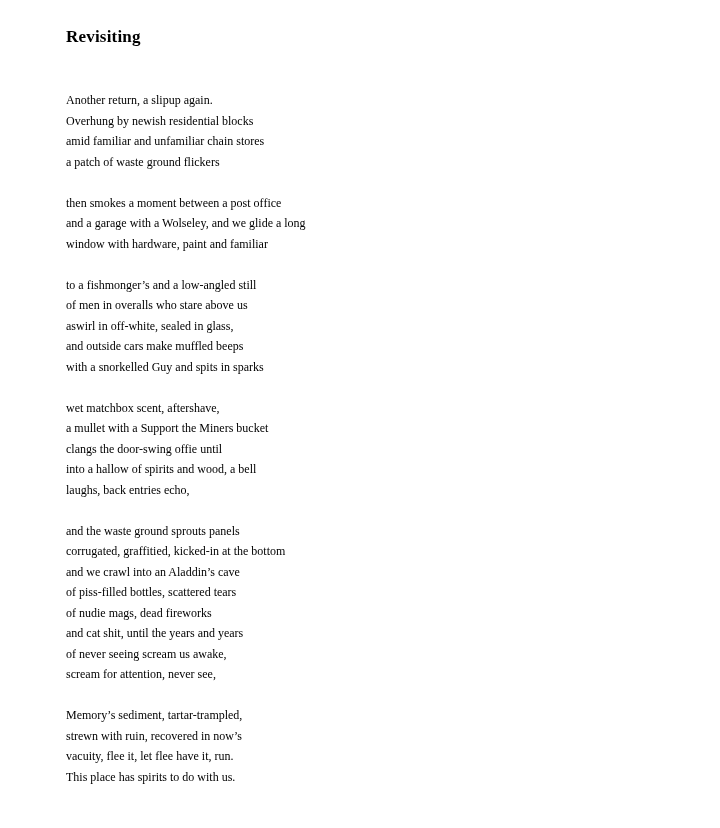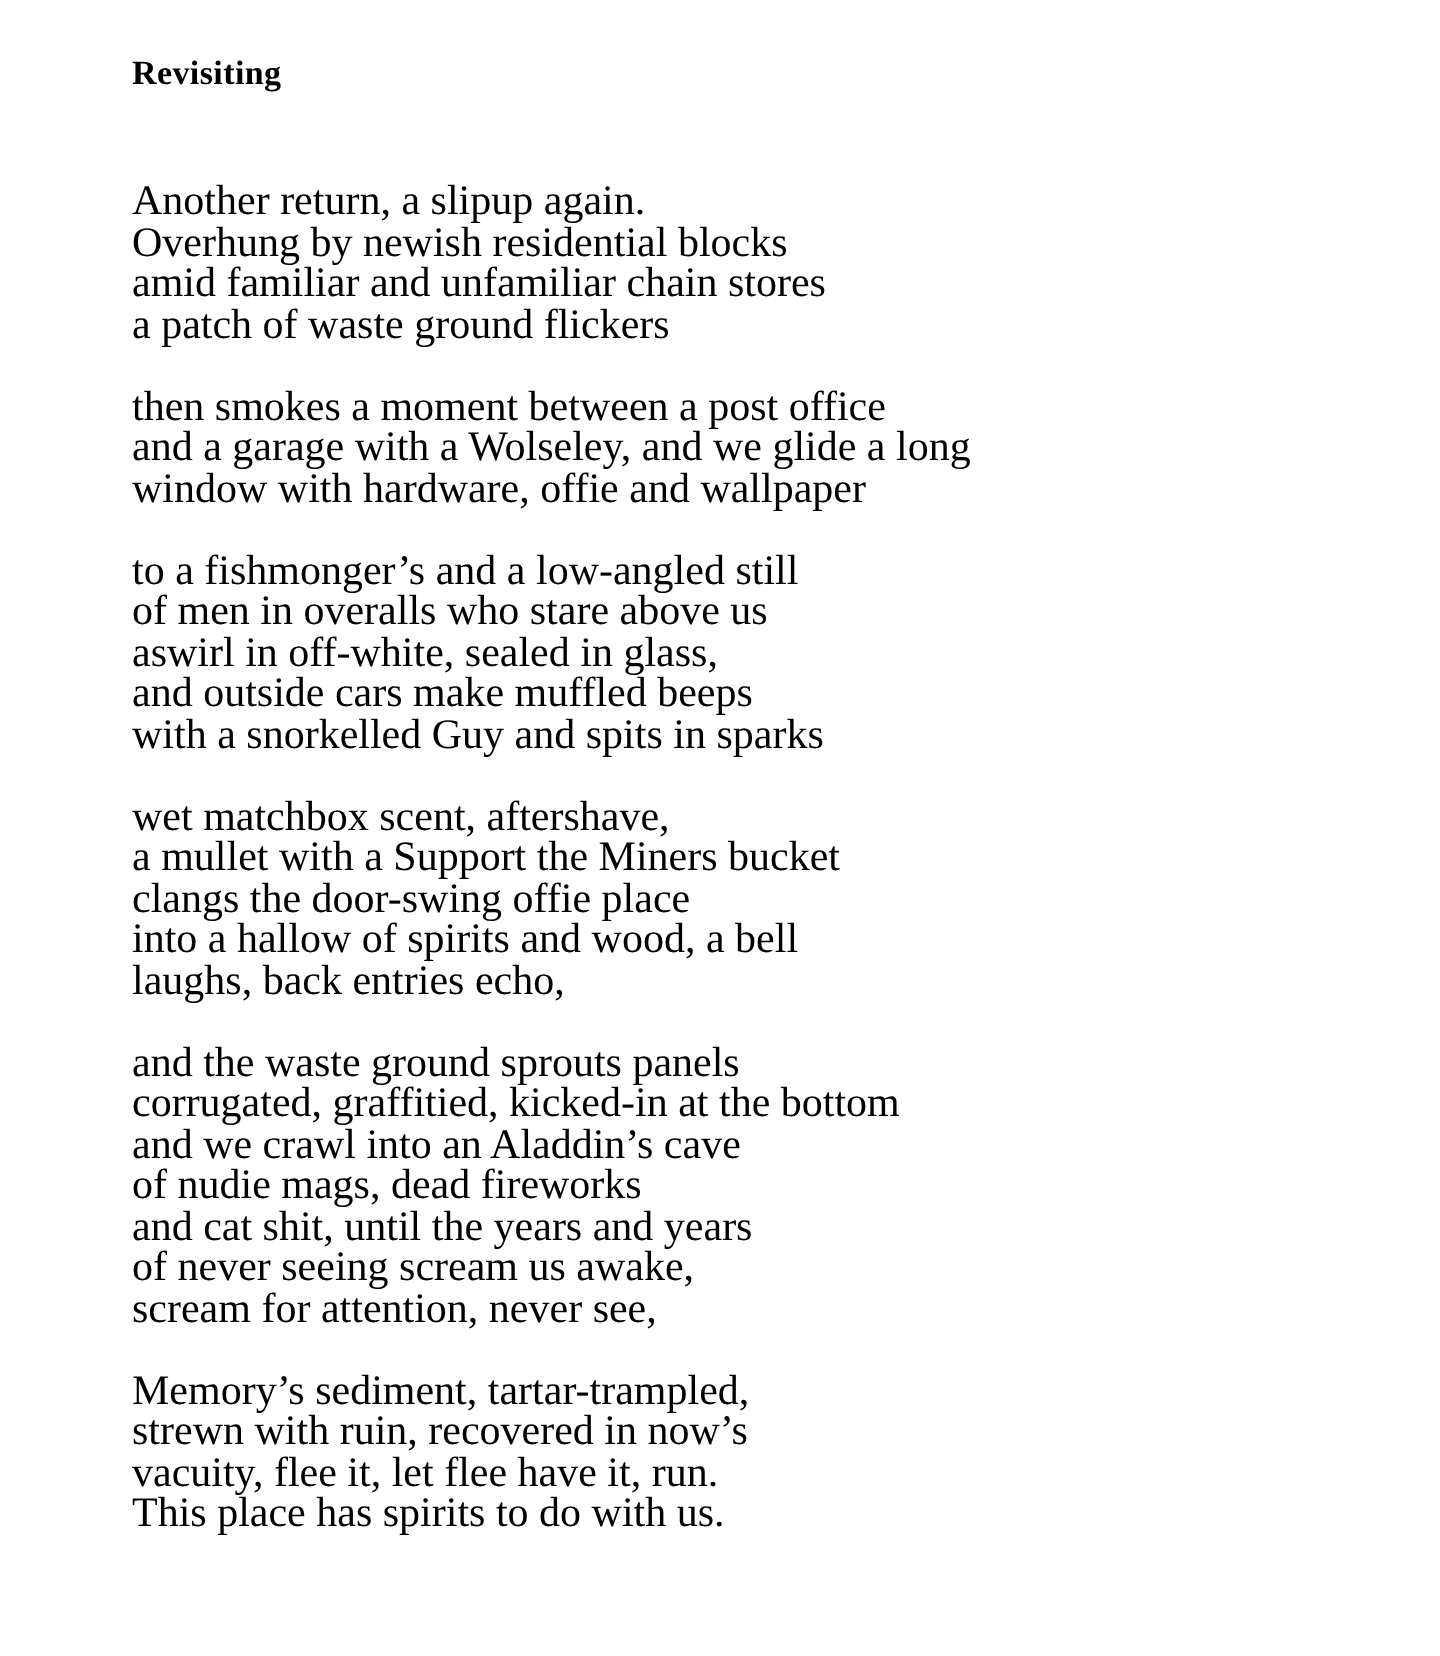--- a/index.html
+++ b/index.html
@@ -25,21 +25,21 @@
   .poem-title {
     font-size: 17px;
     font-weight: bold;
     line-height: 20px;
     margin: 0 0 43px 0;
     letter-spacing: 0.2px;
   }
   .stanza {
     margin: 0 0 20.5px 0;
     padding: 0;
-    font-size: 21px;
+    font-size: 12px;
     line-height: 20.5px;
     font-family: Liberation Serif, serif;
   }
   .stanza:last-child {
     margin-bottom: 0;
   }
   .poem-line {
     display: block;
     white-space: pre;
   }
@@ -53,40 +53,41 @@
     <div id="poem-body">
         <p class="stanza">
           <span class="poem-line">Another return, a slipup again.</span>
           <span class="poem-line">Overhung by newish residential blocks</span>
           <span class="poem-line">amid familiar and unfamiliar chain stores</span>
           <span class="poem-line">a patch of waste ground flickers</span>
         </p>
         <p class="stanza">
           <span class="poem-line">then smokes a moment between a post office</span>
           <span class="poem-line">and a garage with a Wolseley, and we glide a long</span>
-          <span class="poem-line">window with hardware, offie and wallpaper</span>
+          <span class="poem-line">window with hardware, paint and familiar</span>
         </p>
         <p class="stanza">
           <span class="poem-line">to a fishmonger’s and a low-angled still</span>
           <span class="poem-line">of men in overalls who stare above us</span>
           <span class="poem-line">aswirl in off-white, sealed in glass,</span>
           <span class="poem-line">and outside cars make muffled beeps</span>
           <span class="poem-line">with a snorkelled Guy and spits in sparks</span>
         </p>
         <p class="stanza">
           <span class="poem-line">wet matchbox scent, aftershave,</span>
           <span class="poem-line">a mullet with a Support the Miners bucket</span>
-          <span class="poem-line">clangs the door-swing offie place</span>
+          <span class="poem-line">clangs the door-swing offie until</span>
           <span class="poem-line">into a hallow of spirits and wood, a bell</span>
           <span class="poem-line">laughs, back entries echo,</span>
         </p>
         <p class="stanza">
           <span class="poem-line">and the waste ground sprouts panels</span>
           <span class="poem-line">corrugated, graffitied, kicked-in at the bottom</span>
           <span class="poem-line">and we crawl into an Aladdin’s cave</span>
+          <span class="poem-line">of piss-filled bottles, scattered tears</span>
           <span class="poem-line">of nudie mags, dead fireworks</span>
           <span class="poem-line">and cat shit, until the years and years</span>
           <span class="poem-line">of never seeing scream us awake,</span>
           <span class="poem-line">scream for attention, never see,</span>
         </p>
         <p class="stanza">
           <span class="poem-line">Memory’s sediment, tartar-trampled,</span>
           <span class="poem-line">strewn with ruin, recovered in now’s</span>
           <span class="poem-line">vacuity, flee it, let flee have it, run.</span>
           <span class="poem-line">This place has spirits to do with us.</span>

